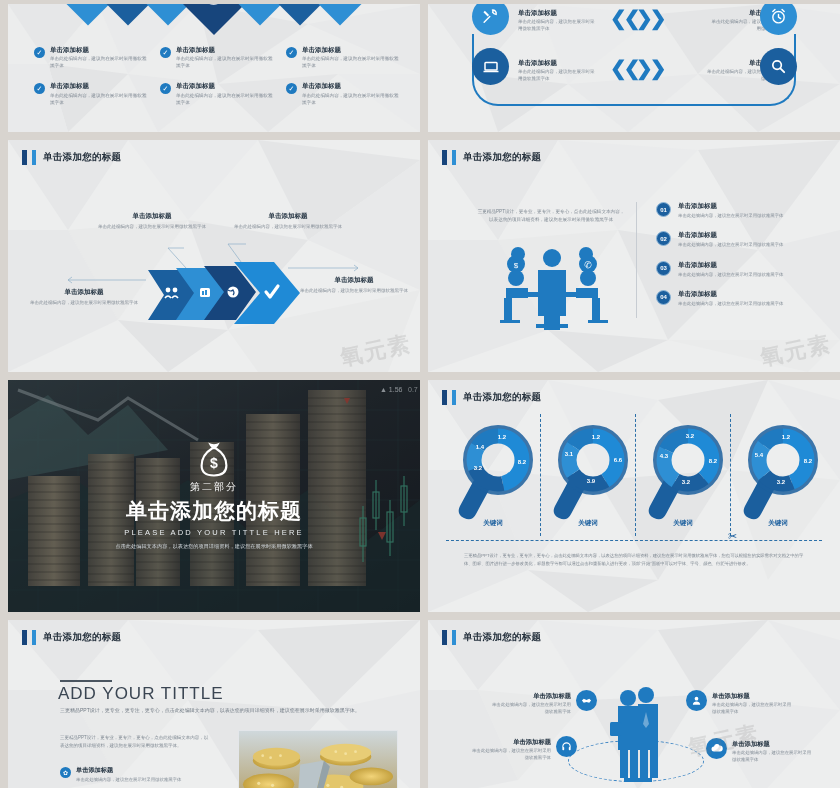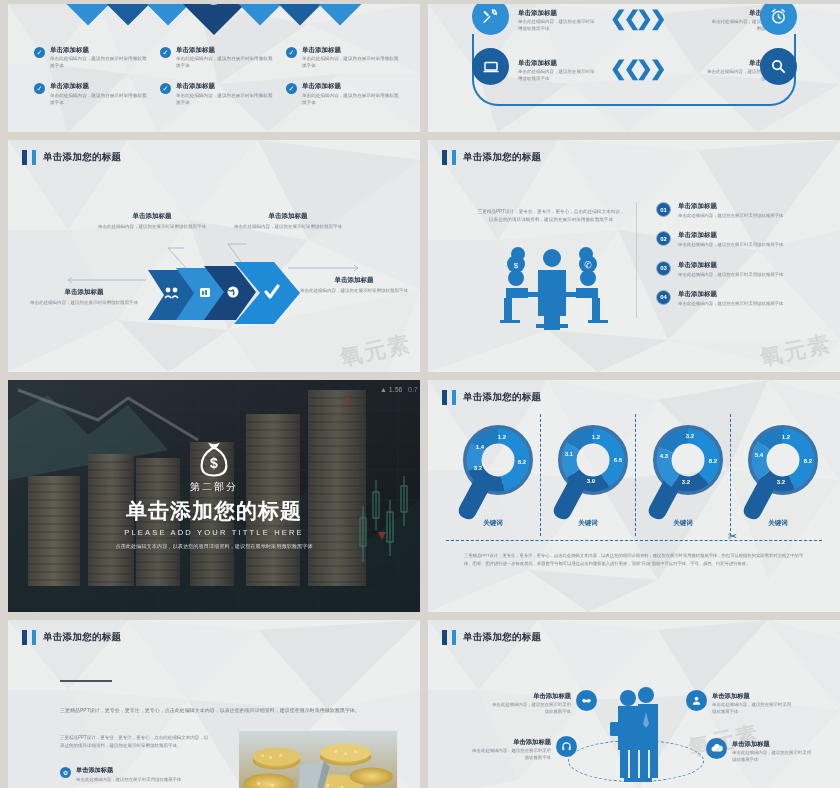--- a/index.html
+++ b/index.html
@@ -592,20 +592,21 @@
         <polygon points="0,70 60,70 110,160 0,178" fill="#e7e8e9"></polygon>
       </svg>
     </div>
     <div class="stitle">
       <span class="b1"></span>
       <span class="b2"></span>
       <span class="tx">单击添加您的标题</span>
     </div>
 
     <div class="s7rule"></div>
+    <div class="s7h">ADD YOUR TITTLE</div>
     <div class="s7lead">三更精品PPT设计，更专业，更专注，更专心，点击此处编辑文本内容，以表达您的项目详细资料，建议您在展示时采用微软雅黑字体。</div>
     <div class="s7body">三更精品PPT设计，更专业，更专注，更专心，点击此处编辑文本内容，以表达您的项目详细资料，建议您在展示时采用微软雅黑字体。</div>
 
     <div class="s7bul" style="top:146px;">
       <div class="ck">✿</div>
       <div>
           <div class="t">单击添加标题</div>
            <div class="d">单击此处编辑内容，建议您在展示时采用微软雅黑字体</div>
         </div>
     </div>

